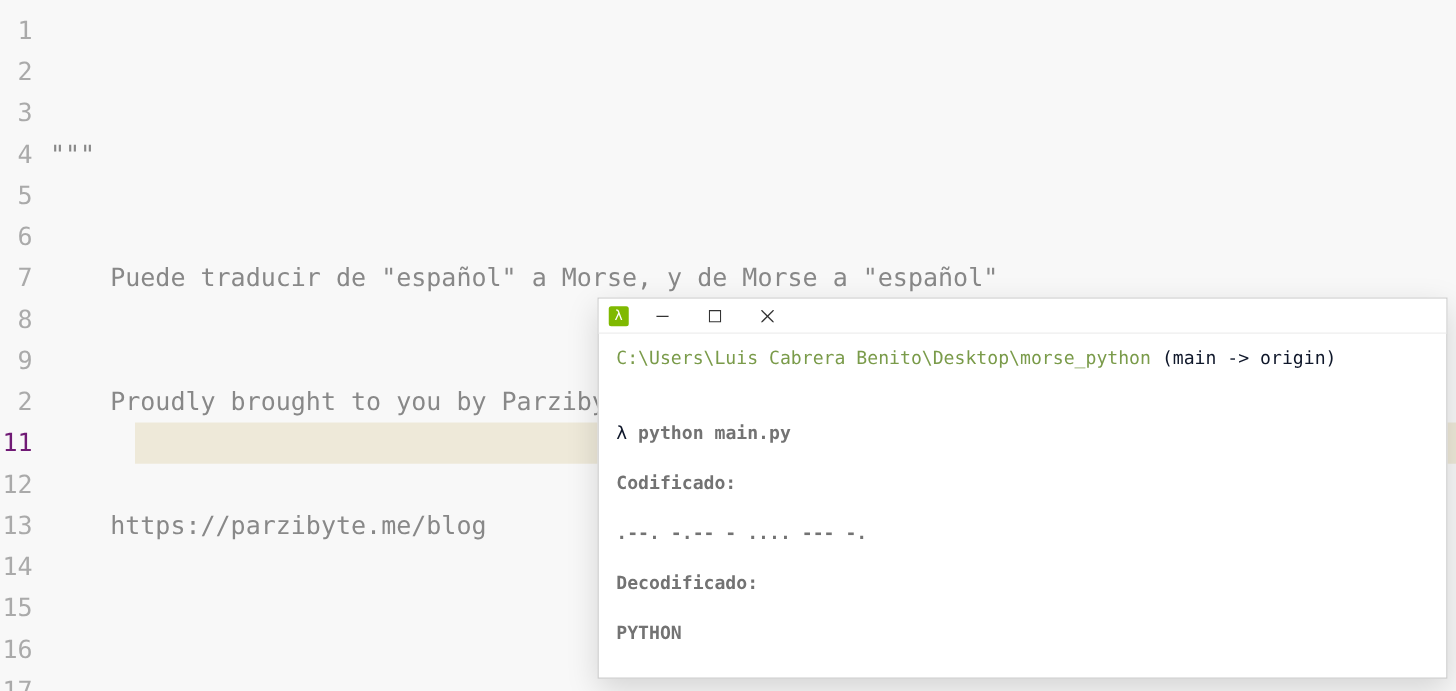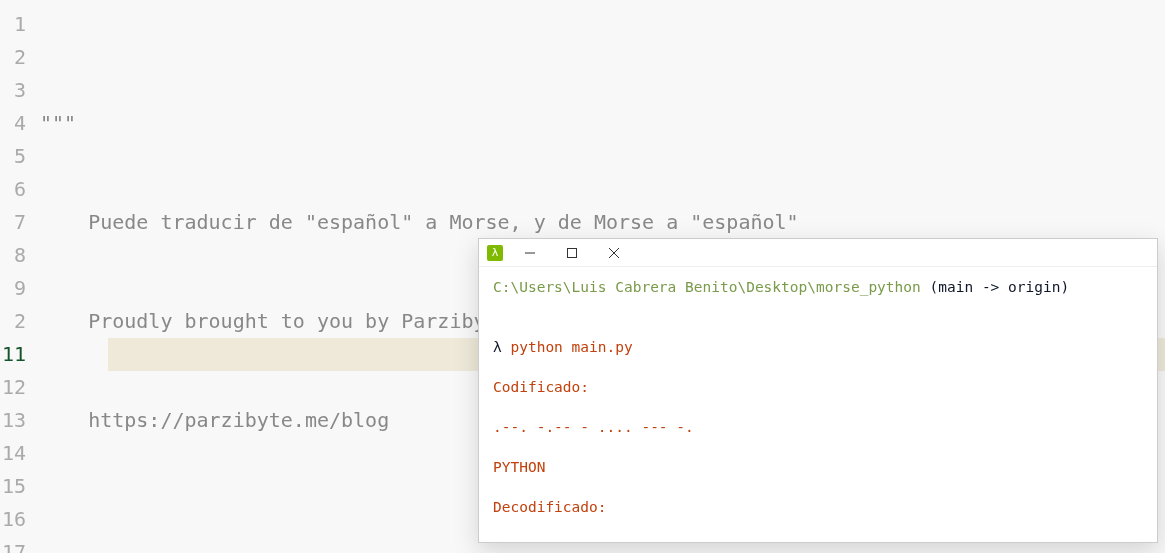--- a/index.html
+++ b/index.html
@@ -22,21 +22,21 @@
     .gutter {
       width: 40px;
       text-align: right;
       padding-right: 14px;
       color: #aaa;
       font-size: 20px;
       line-height: 33px;
       user-select: none;
     }
     .gutter .highlighted {
-      color: #14532d;
+      color: #701a75;
       font-weight: 500;
     }
     .code {
       flex: 1;
       font-size: 20px;
       line-height: 33px;
       white-space: pre;
       position: relative;
     }
     .code-line {
@@ -109,21 +109,21 @@
     .terminal-body {
       padding: 10px 14px;
       font-family: 'Consolas', 'Monaco', monospace;
       font-size: 14.5px;
       line-height: 20px;
       white-space: pre;
       color: #999;
     }
     .term-green { color: #7a9b4a; margin-top: 12px; }
     .term-gray { color: #0f172a; }
-    .term-white { color: #c2410c; }
+    .term-white { color: #737373; font-weight: bold; }
   </style>
 </head>
 <body>
 
 <div class="editor">
   <div class="gutter">
     <div>1</div>
     <div>2</div>
     <div>3</div>
     <div>4</div>
@@ -181,19 +181,19 @@
             <line x1="10" y1="0" x2="0" y2="10" stroke="#333" stroke-width="1"></line>
           </svg>
       </div>
     </div>
   </div>
   <div class="terminal-body"><div><span class="term-green">C:\Users\Luis Cabrera Benito\Desktop\morse_python</span> <span class="term-gray">(main -&gt; origin)</span></div>
 <div></div>
 <div><span class="term-gray">λ</span> <span class="term-white">python main.py</span></div>
 <div class="term-white">Codificado:</div>
 <div class="term-white">.--. -.-- - .... --- -.</div>
+<div class="term-white">Decodificado:</div>
 <div class="term-white">PYTHON</div>
-<div class="term-white">Decodificado:</div>
 <div></div>
 
 <div></div>
 </div>
 </div>
 
 </body></html>

